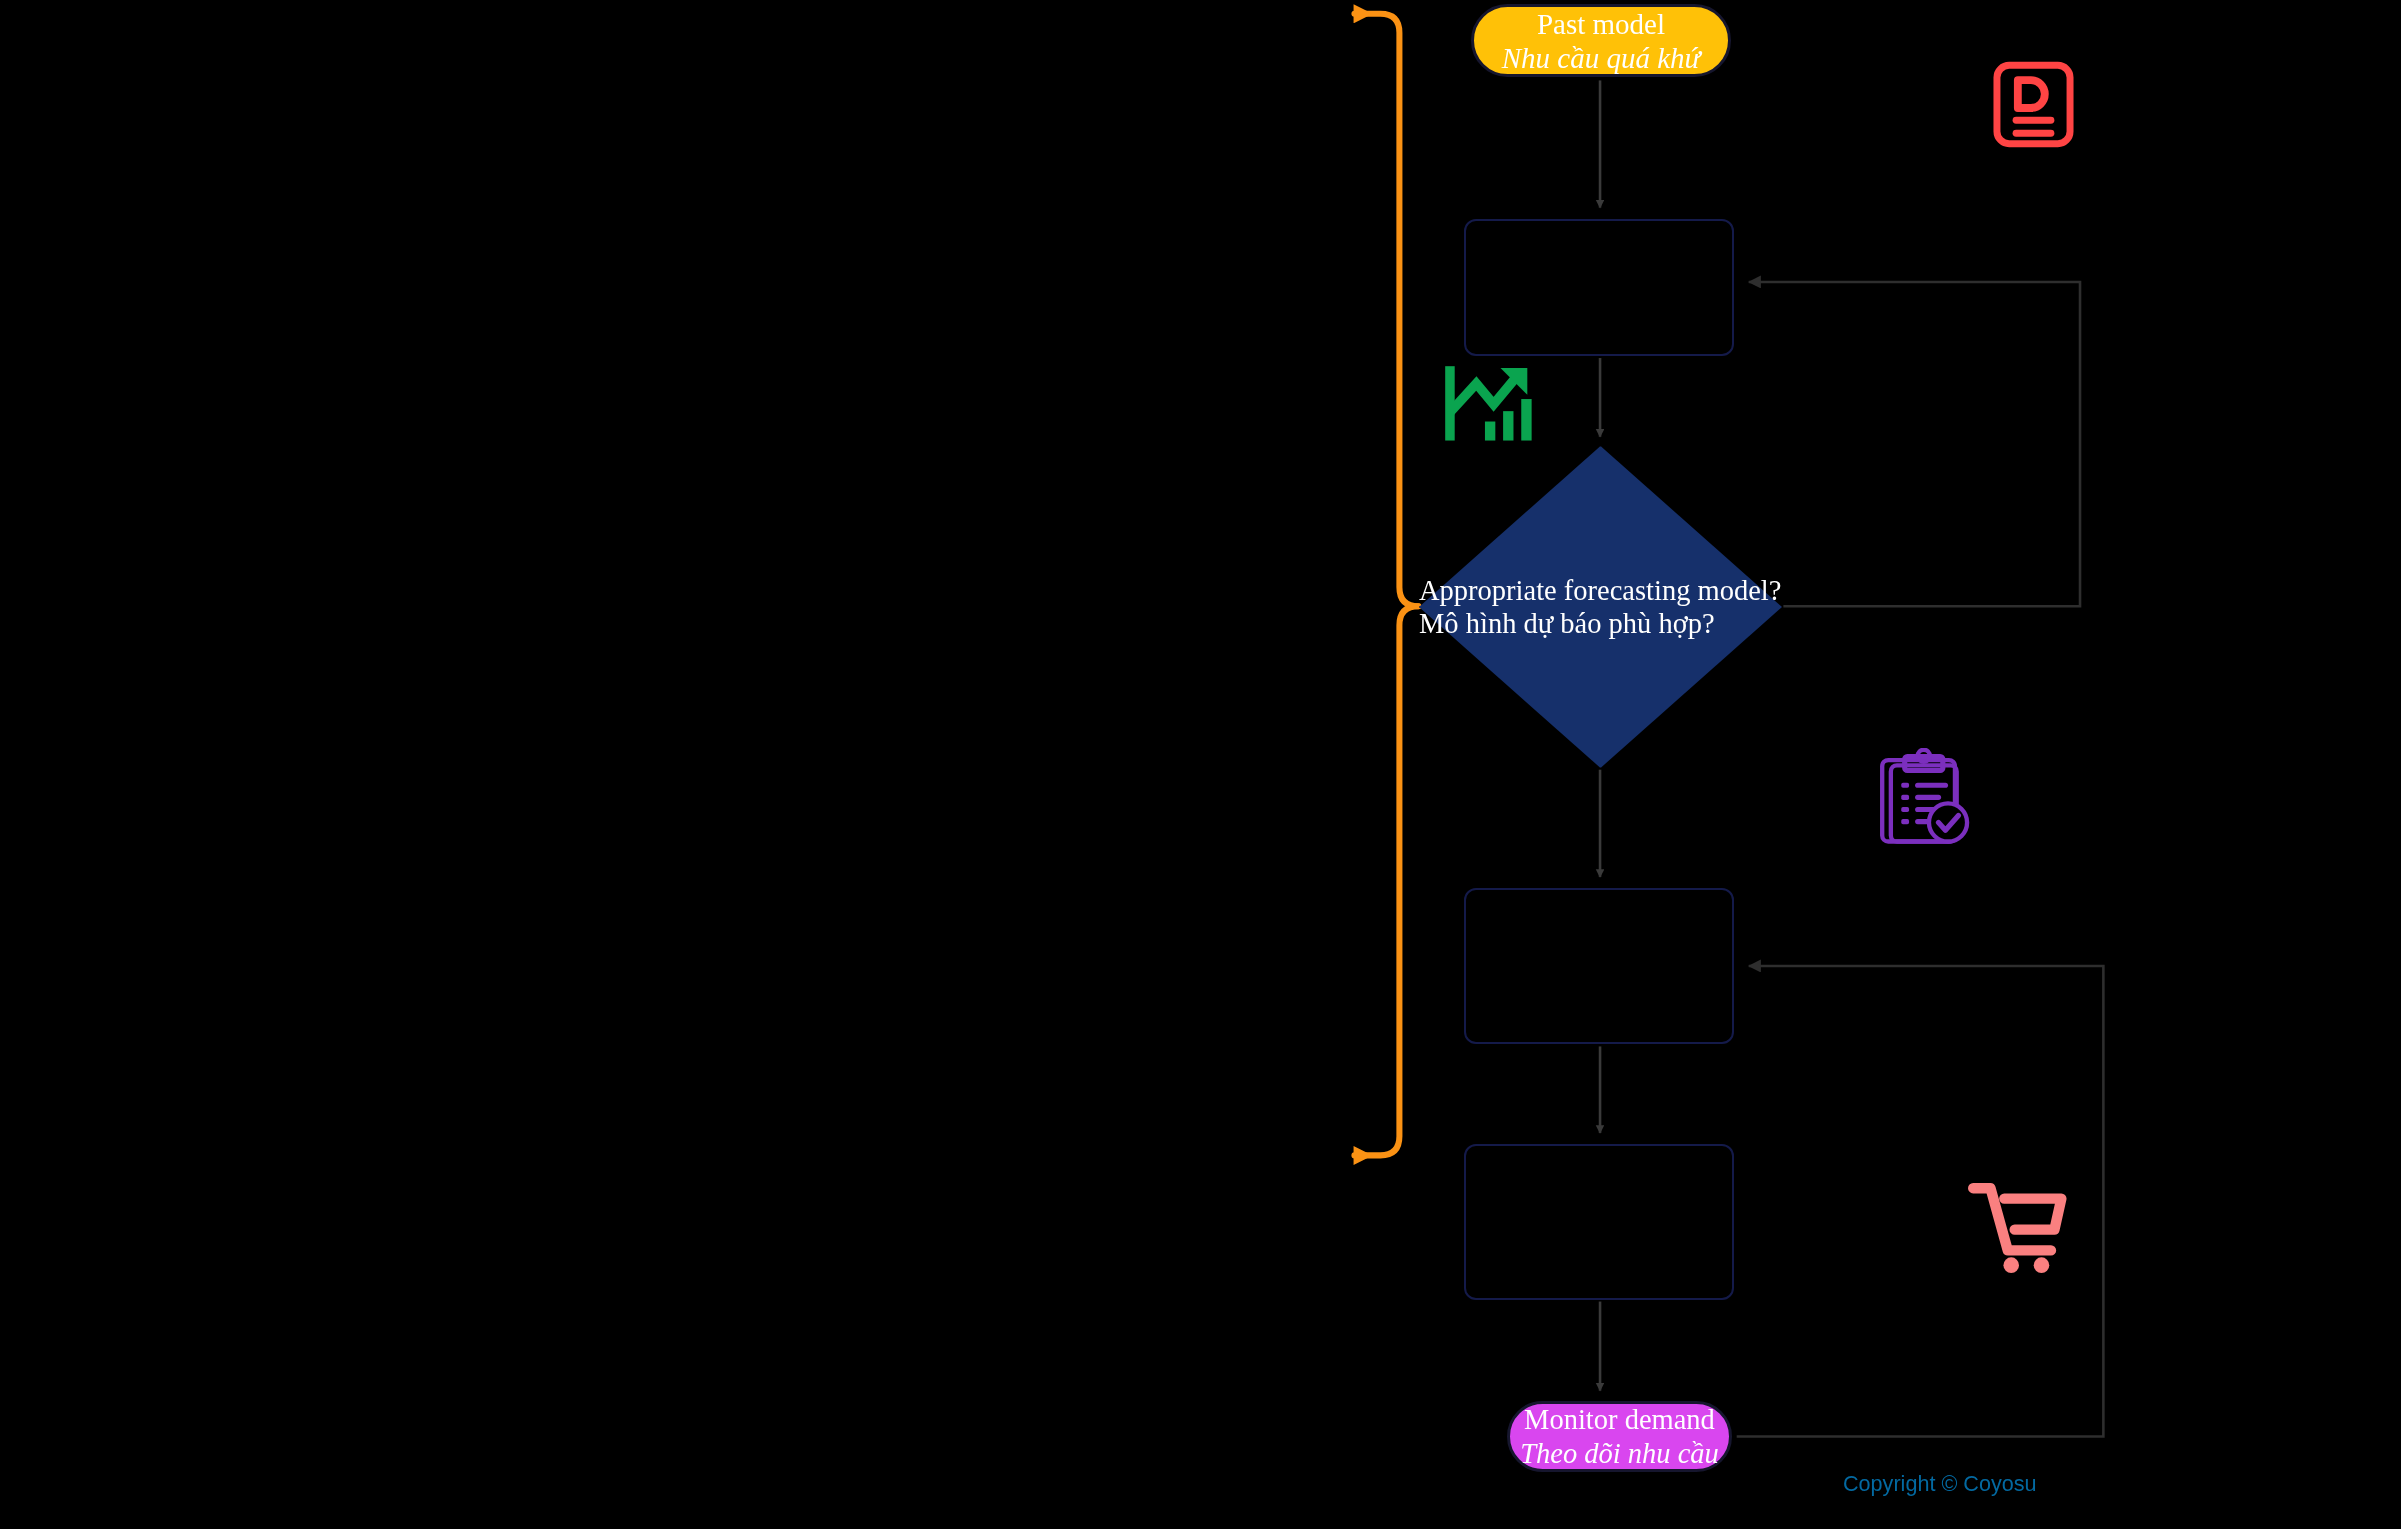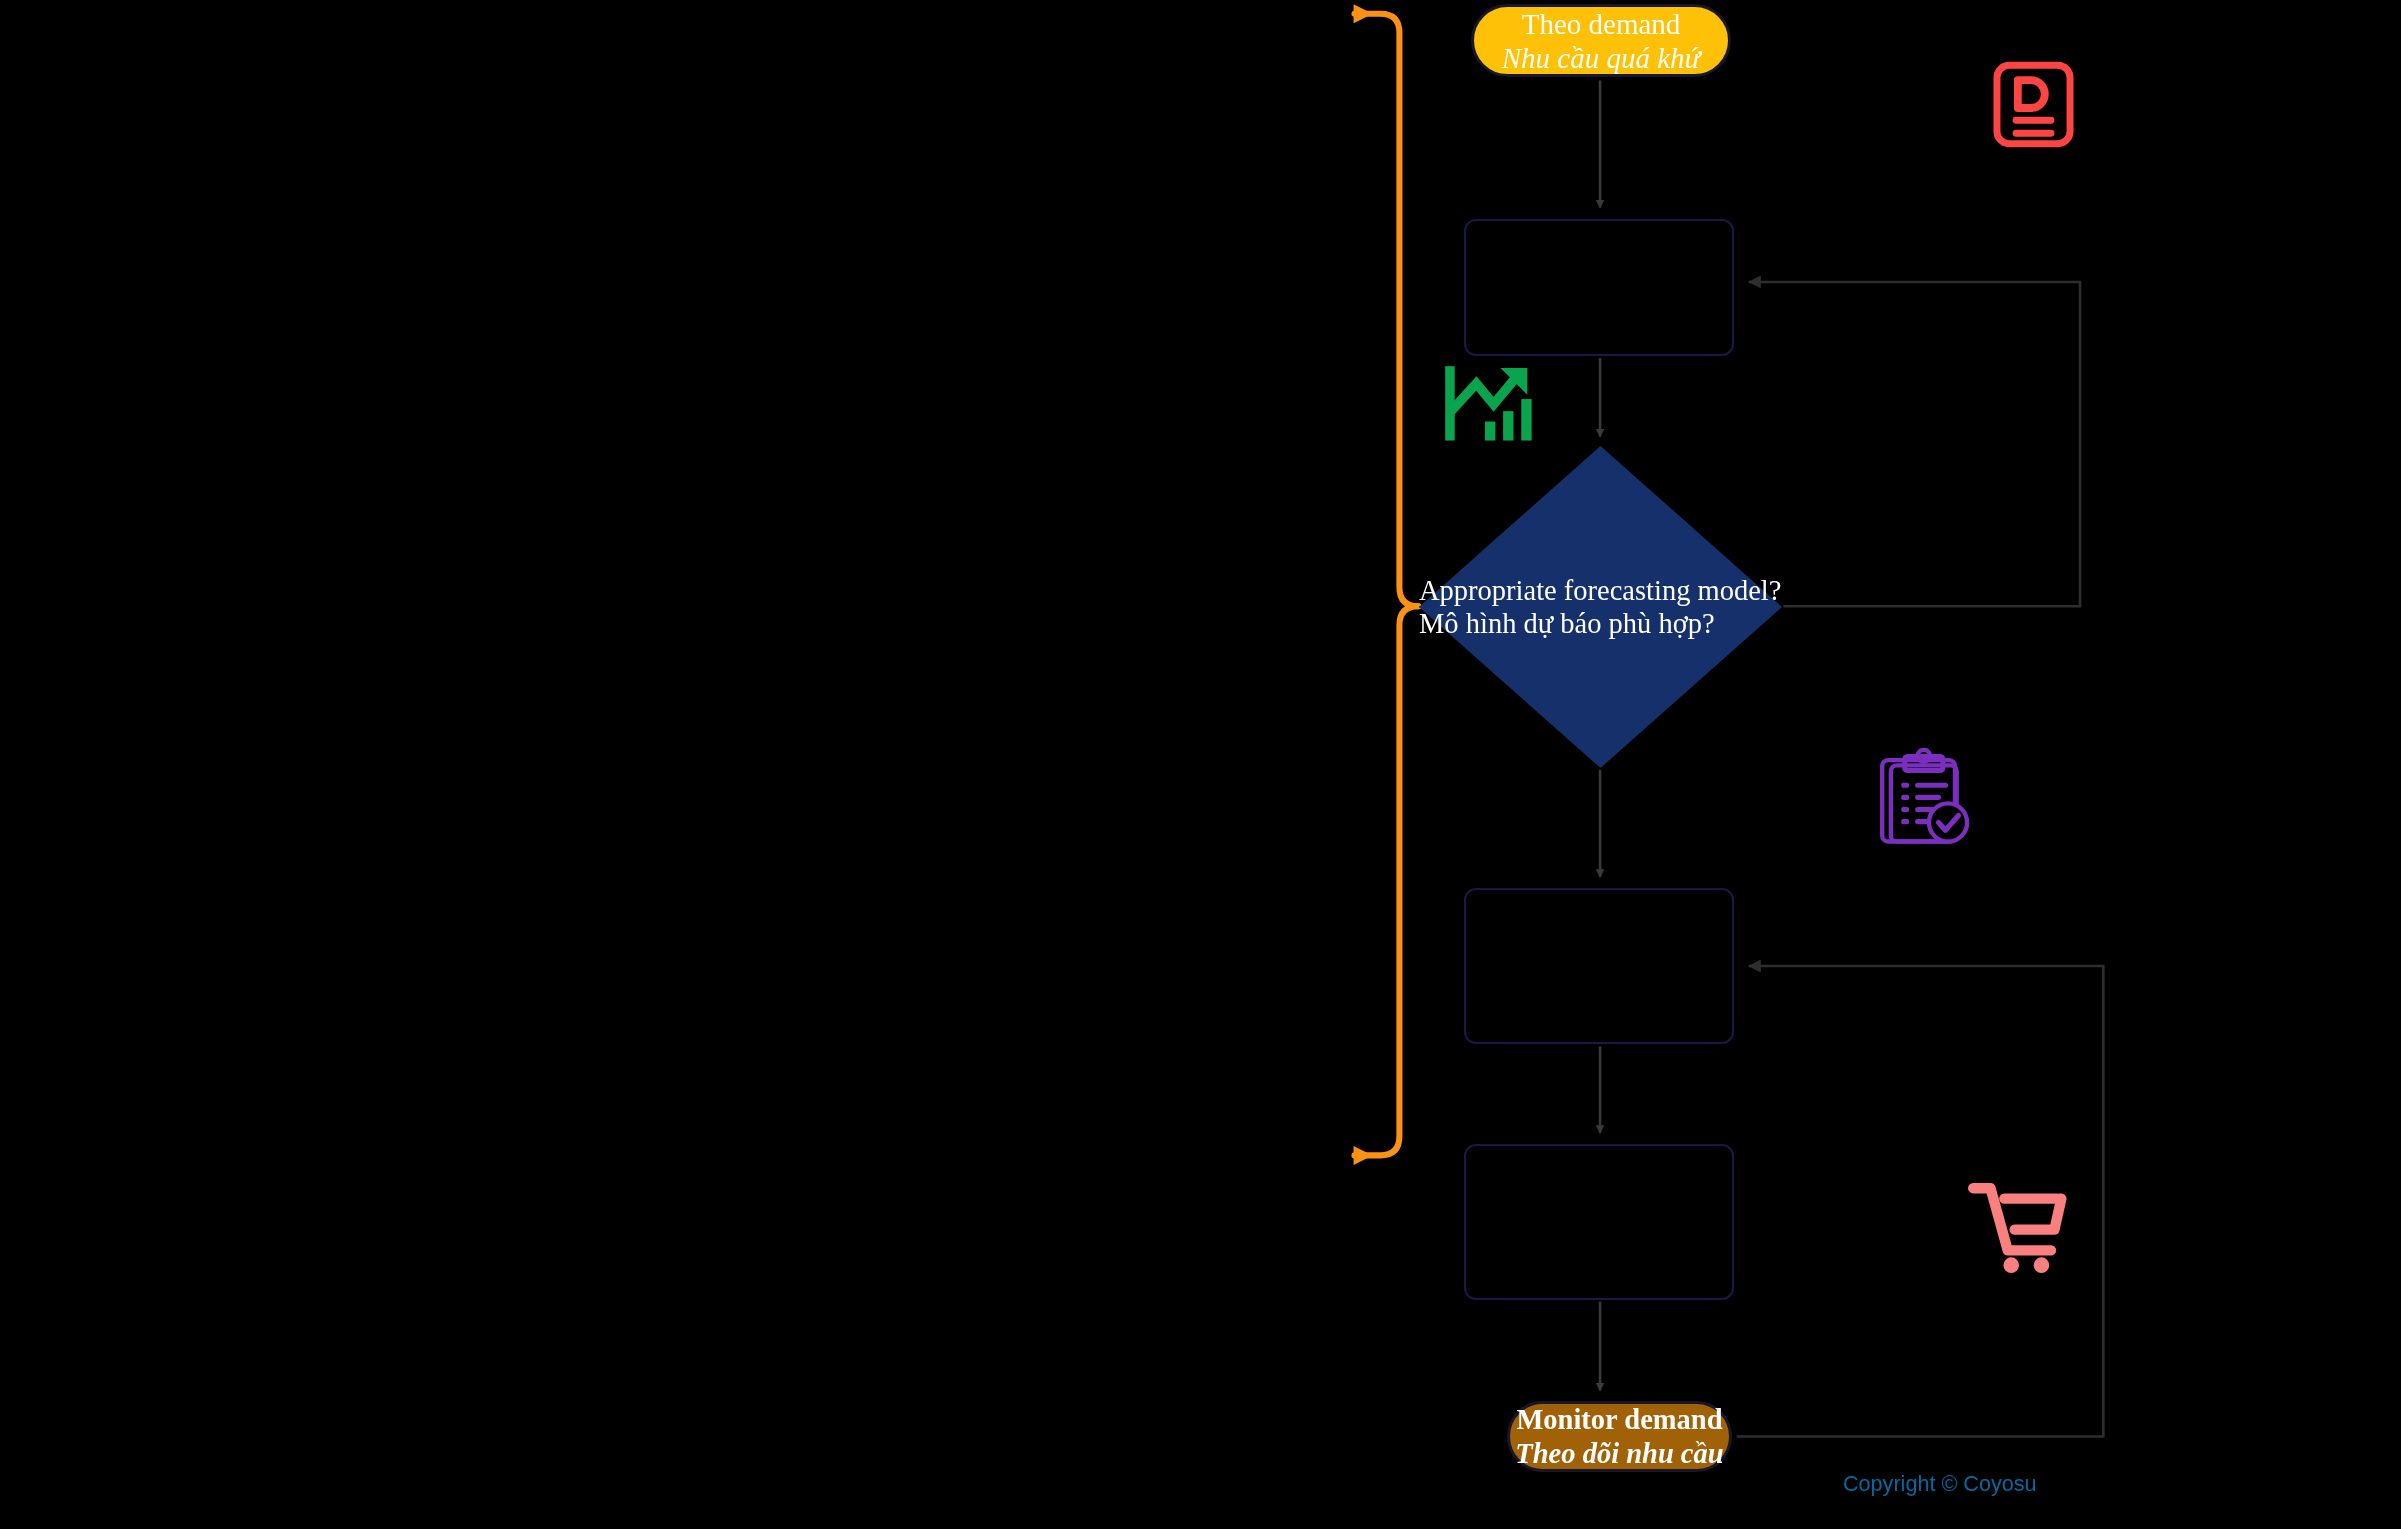--- a/index.html
+++ b/index.html
@@ -35,23 +35,22 @@
     border-radius: 864px;
     border: 3.5px solid #16162e;
   }
   .node-start {
     left: 1471px; top: 4.3px; width: 260px; height: 73px;
     background: #FFC107;
     font-size: 29px;
   }
   .node-end {
     left: 1507px; top: 1401px; width: 225px; height: 71px;
-    background: #a16207;
+    background: #d946ef;
     font-size: 28.5px;
-    font-weight: bold;
   }
 
   .process {
     left: 1464px;
     width: 270px;
     background: #000000;
     border: 2.6px solid #141A4A;
     border-radius: 12px;
   }
   .node-p1 { top: 219px; height: 137px; }
@@ -156,21 +155,21 @@
     <g>
       <path d="M1640,701 Q1618,701 1618,679 L1618,38 Q1618,16 1596,16 L1566,16" stroke="#FB9214" stroke-width="7" fill="none" stroke-linecap="round" marker-end="url(#ah-orange)"></path>
     </g>
 
     <g>
       <path d="M1640,701 Q1618,701 1618,723 L1618,1314 Q1618,1336 1596,1336 L1566,1336" stroke="#FB9214" stroke-width="7" fill="none" stroke-linecap="round" marker-end="url(#ah-orange)"></path>
     </g>
   </svg>
 
   <div class="node terminator node-start">
-    <span class="line-en">Theo demand</span>
+    <span class="line-en">Past model</span>
     <span class="line-vi">Nhu cầu quá khứ</span>
   </div>
 
   <div class="node process node-p1">
     <span class="line-en"></span>
     <span class="line-vi"></span>
   </div>
 
   <div class="decision">
     <div class="dia"></div>

